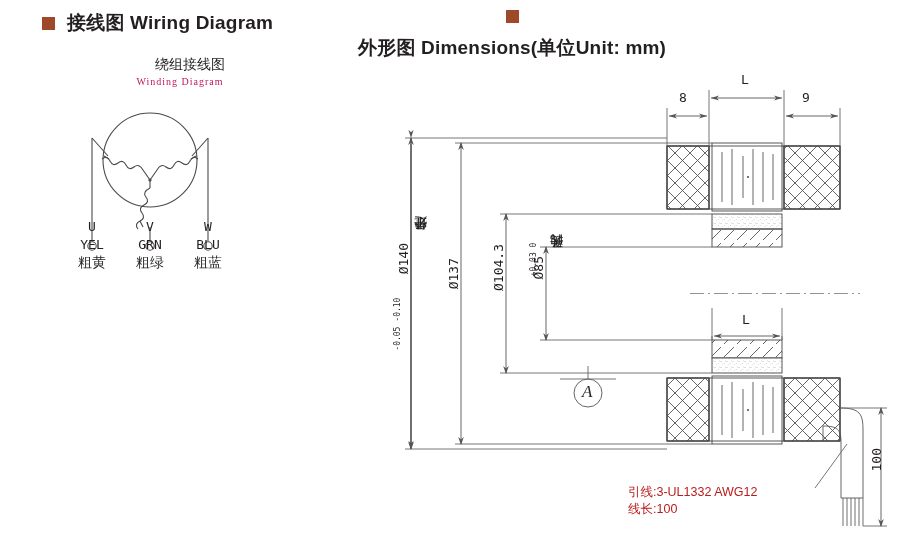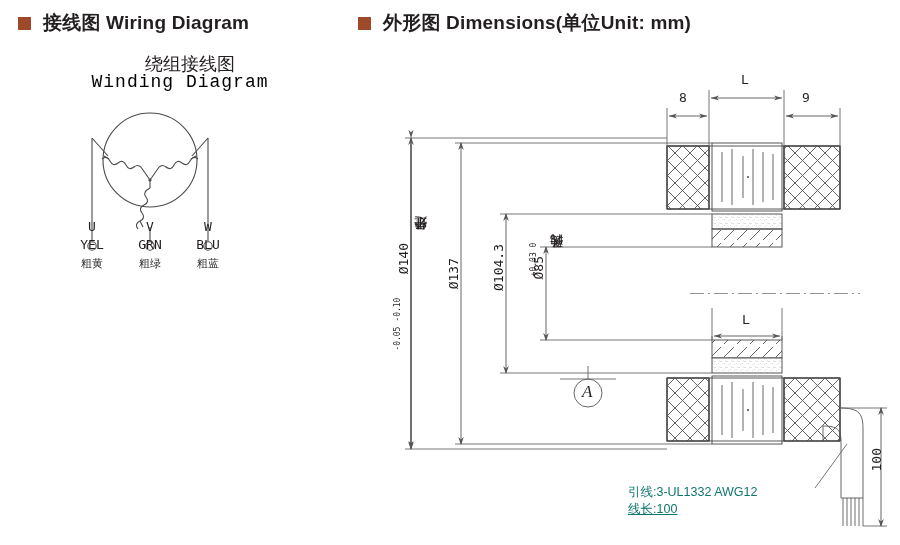--- a/index.html
+++ b/index.html
@@ -7,47 +7,47 @@
     width:900px;height:545px;
     background:#ffffff;
     font-family:"Liberation Sans", sans-serif;
     color:#231f20;
     position:relative;
     overflow:hidden;
   }
   .section-header{position:absolute;display:flex;align-items:center;gap:12px;}
   .hdr-square{width:13px;height:13px;background:#9e4a2a;display:inline-block;flex:none;}
   .hdr-text{font-size:19px;font-weight:bold;letter-spacing:0.2px;white-space:nowrap;color:#231f20;}
-  #hdr-wiring{left:0;top:10px;padding-left:18px;}
-  #hdr-dims{left:358px;top:10px;}
+  #hdr-wiring{left:24px;top:10px;padding-left:18px;}
+  #hdr-dims{left:358px;top:10px;flex-direction:column;}
 
   .wiring-wrap{position:absolute;left:0;top:56px;width:360px;height:260px;}
   .wd-title{position:absolute;left:0;top:0;width:360px;text-align:center;}
-  .wd-title .cn{font-size:18px;line-height:17px;color:#231f20;margin-left:20px;}
-  .wd-title .en{font-size:18px;line-height:18px;font-family:Liberation Mono, monospace;letter-spacing:1px;color:#000000;}
+  .wd-title .cn{font-size:14px;line-height:17px;color:#231f20;margin-left:20px;}
+  .wd-title .en{font-size:10px;line-height:18px;font-family:Liberation Serif, serif;letter-spacing:1px;color:#be185d;}
 
   .term-labels{position:absolute;top:162px;left:0;width:360px;}
   .term{position:absolute;text-align:center;width:60px;}
   .term .t-letter{font-size:13px;font-family:"DejaVu Sans Mono", monospace;line-height:17px;}
   .term .t-color{font-size:13px;font-family:"DejaVu Sans Mono", monospace;line-height:19px;text-align:center;}
-  .term .t-cn{font-size:11px;line-height:19px;}
+  .term .t-cn{font-size:14px;line-height:19px;font-family:Liberation Mono, monospace;}
   #term-u{left:62px;}
   #term-v{left:120px;}
   #term-w{left:178px;}
 
   .dim-wrap{position:absolute;left:360px;top:48px;width:540px;height:500px;}
 
   .vlabel{position:absolute;writing-mode:vertical-rl;transform:rotate(180deg);
           font-size:13px;font-family:"DejaVu Sans Mono", monospace;white-space:nowrap;color:#231f20;}
   .vlabel-cn{position:absolute;writing-mode:vertical-rl;transform:rotate(180deg);
           font-size:13px;white-space:nowrap;color:#231f20;}
   .tol{display:inline-block;vertical-align:middle;font-size:8px;line-height:9px;
        font-family:"DejaVu Sans Mono", monospace;text-align:left;}
   .hlabel{position:absolute;font-size:13px;font-family:"DejaVu Sans Mono", monospace;color:#231f20;}
-  .leadtext{position:absolute;font-size:12.5px;line-height:17px;white-space:nowrap;color:#0f766e;}
+  .leadtext{position:absolute;font-size:12.5px;line-height:17px;white-space:nowrap;color:#b91c1c;}
 </style>
 </head>
 <body>
 
 <div class="section-header" id="hdr-wiring">
   <span class="hdr-square"></span>
   <span class="hdr-text">接线图 Wiring Diagram</span>
 </div>
 
 <div class="section-header" id="hdr-dims">
@@ -284,14 +284,14 @@
   <div class="vlabel-cn" style="left:188px;top:210px;">转子内孔</div>
 
   
   <div style="position:absolute;left:222px;top:334px;font-size:17px;font-style:italic;font-family:'Liberation Serif',serif;color:#231f20;">A</div>
 
   
   <div class="vlabel" style="left:509px;top:400px;">100</div>
 
   
   <div class="leadtext" style="left:268px;top:436px;">引线:3-UL1332 AWG12</div>
-  <div class="leadtext" style="left:268px;top:453px;text-decoration:underline;">线长:100</div>
+  <div class="leadtext" style="left:268px;top:453px;">线长:100</div>
 </div>
 
 </body></html>

